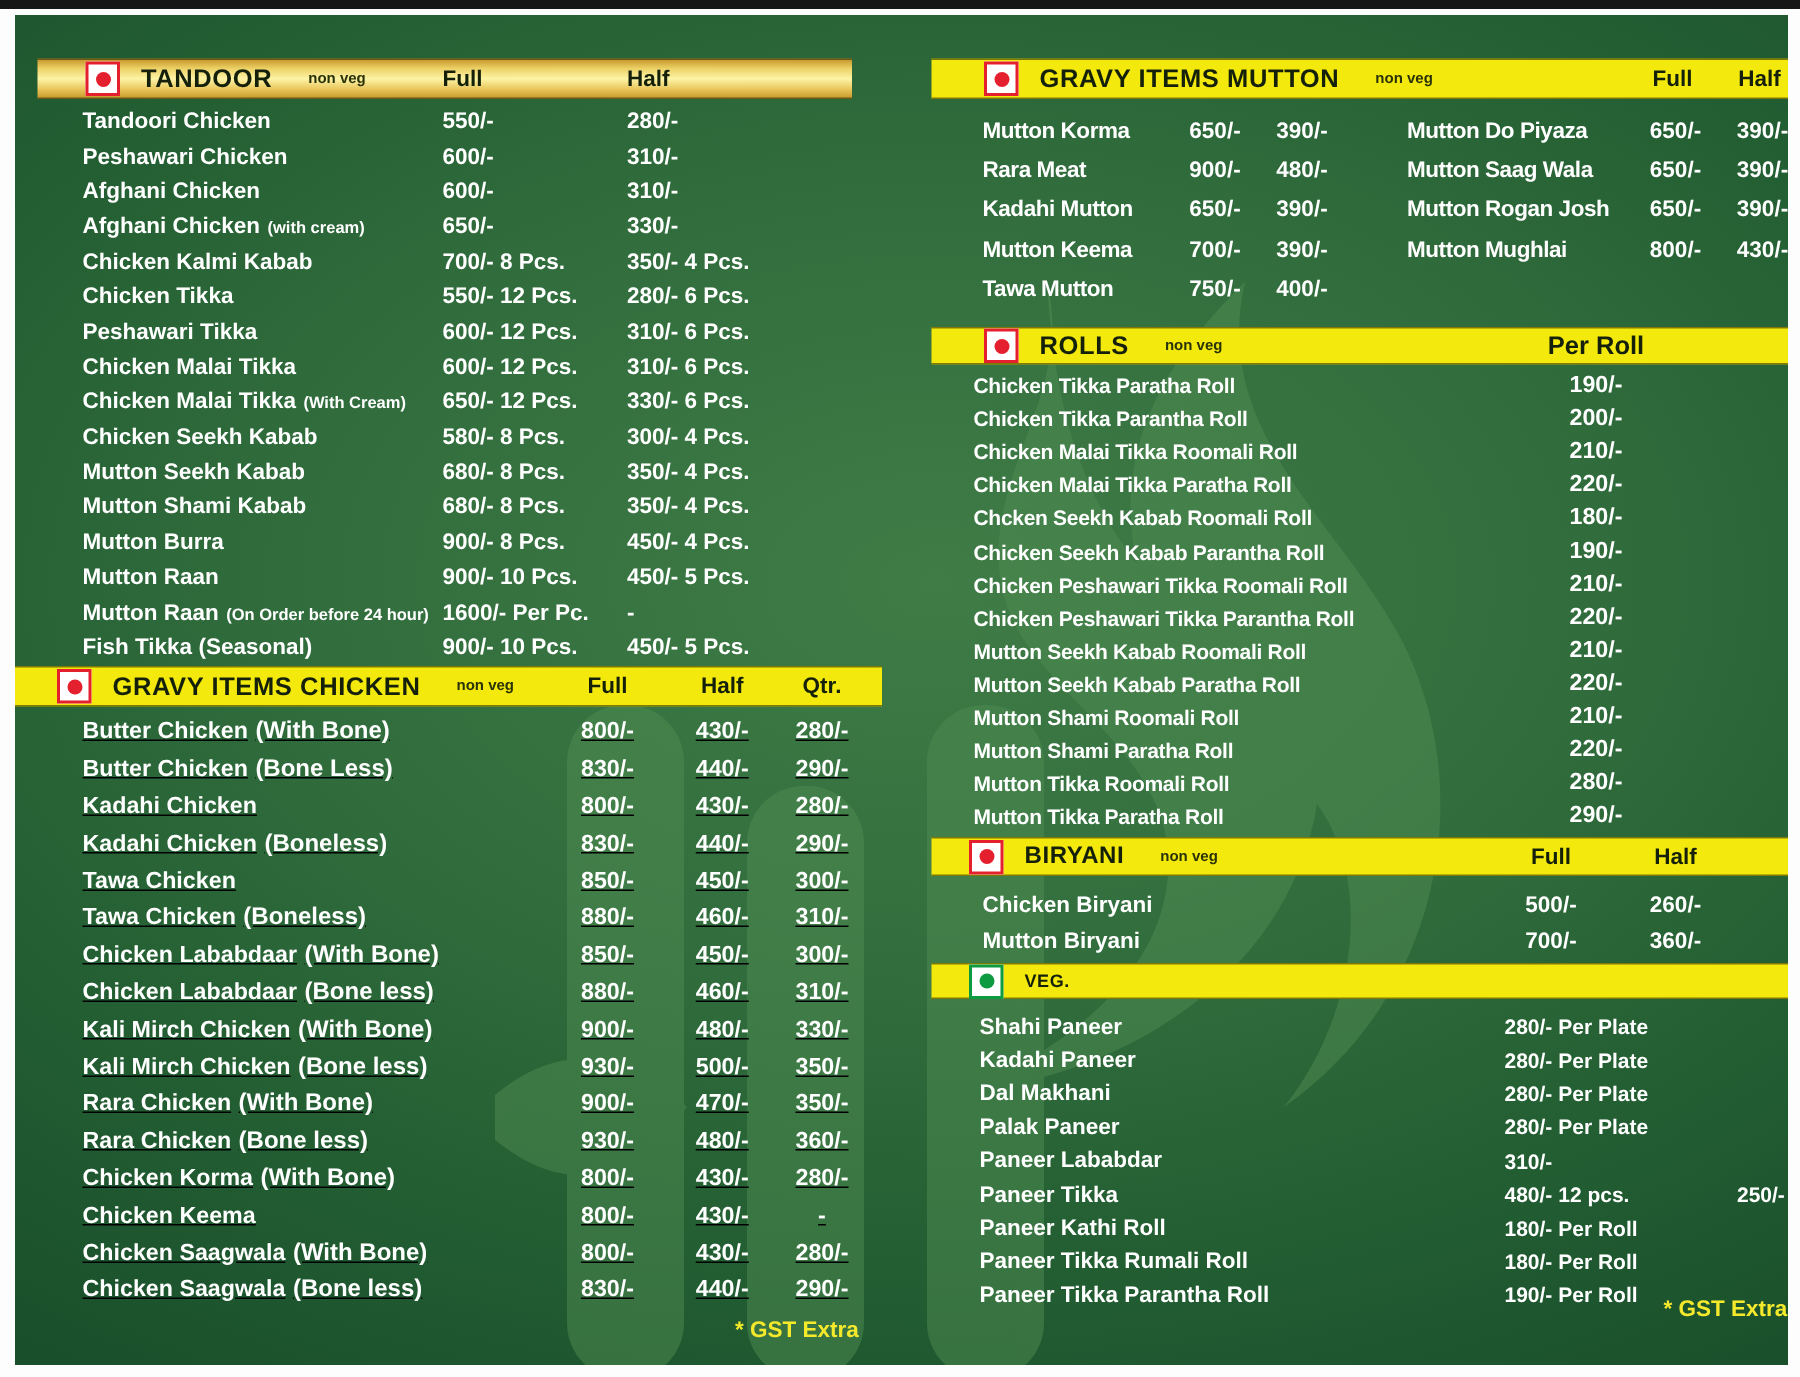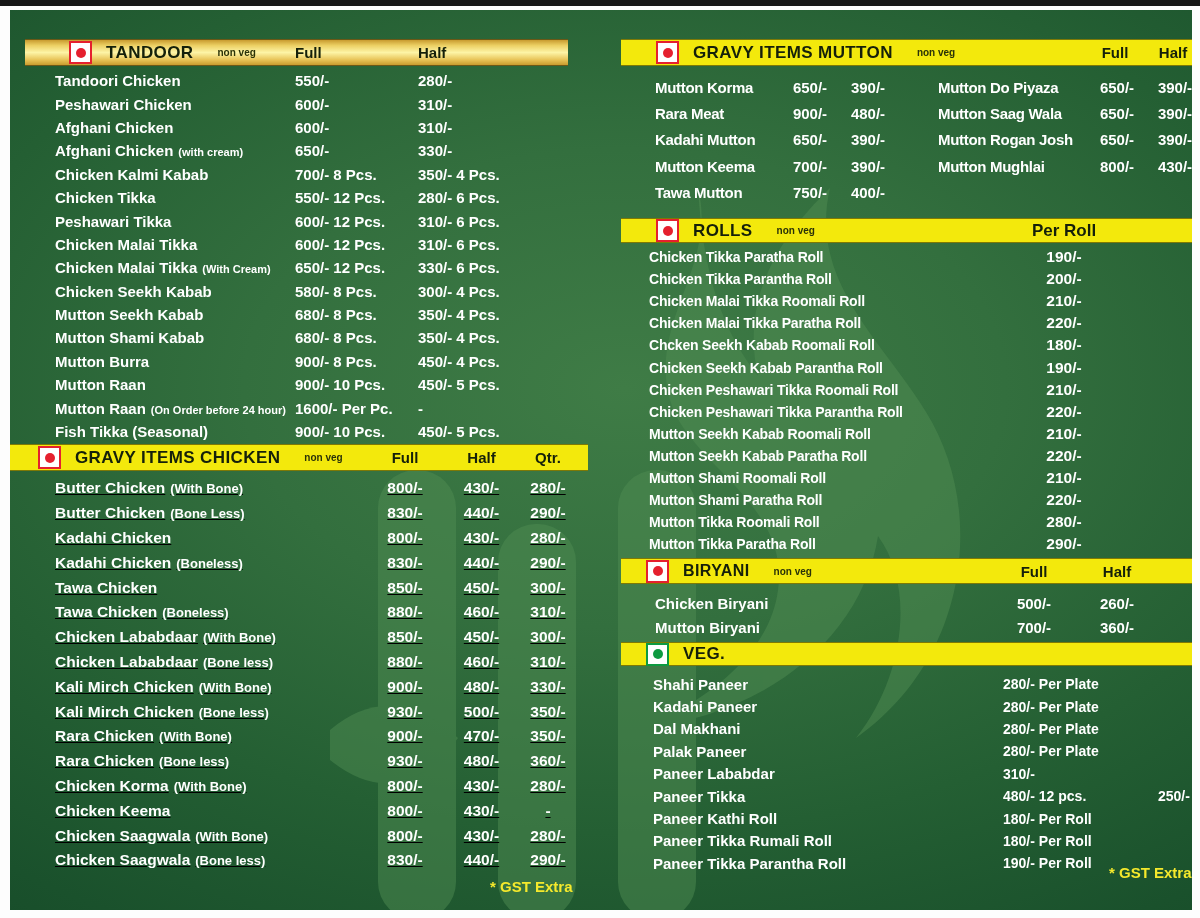--- a/index.html
+++ b/index.html
@@ -38,21 +38,21 @@
 
   
   .t-row{height:23.4px;padding-left:45px;font-size:15px;}
   .t-bar-name{flex:1;display:flex;align-items:center;}
   .cell-tf{width:123px;text-align:left;}
   .cell-th{width:170px;text-align:left;}
   .bar-tandoor .cell-th{width:150px;}
 
   
   .gc-row{height:24.8px;padding-left:45px;padding-right:10px;font-size:15.5px;}
-  .gc-row .note{font-size:13px;}
+  .gc-row .note{font-size:16px;}
   .cell-f{width:80px;text-align:center;}
   .cell-h{width:73px;text-align:center;}
   .cell-q{width:60px;text-align:center;}
 
   
   .gm-row{height:26.3px;font-size:15px;letter-spacing:-0.3px;}
   .gm-left .gm-row{padding-left:34px;padding-right:36px;}
   .gm-right .gm-row{padding-left:5px;padding-right:14px;}
   .cell-m{width:58px;text-align:center;letter-spacing:0;}
 
@@ -86,21 +86,21 @@
         <path d="M398 18 C418 96 348 152 370 230 C388 294 490 332 478 420 C470 484 406 532 342 558 C462 546 562 470 578 366 C616 418 604 508 556 568 C670 488 686 338 626 242 C584 172 508 112 530 18 C472 74 442 134 458 206 C414 150 402 84 398 18 Z"></path>
         <rect x="78" y="300" width="78" height="450" rx="38"></rect>
         <rect x="198" y="354" width="78" height="396" rx="38"></rect>
         <rect x="318" y="300" width="78" height="450" rx="38"></rect>
         <path d="M30 560 q62 -52 128 8 q-58 78 -128 22 z"></path>
       </g>
     </svg>
 
     <div class="col-left">
 
-      <div class="bar gold bar-tandoor" style="left:15px;top:29px;width:543px;height:27px;padding-left:44px;box-sizing:border-box;">
+      <div class="bar gold bar-tandoor" style="left:15px;top:29px;width:543px;height:27px;padding-left:32px;box-sizing:border-box;">
         <span class="mark nv">
             <span class="dot"></span>
           </span>
         <span class="t-bar-name">
           <span class="bar-title">TANDOOR</span>
           <span class="bar-tag">non veg</span>
           <span class="flexgap"></span>
         </span>
         <span class="bar-col cell-tf">Full</span>
         <span class="bar-col cell-th">Half</span>
@@ -663,21 +663,21 @@
             <span class="price cell-bf">700/-</span>
             <span class="cell-bgap"></span>
             <span class="price cell-bh">360/-</span>
           </div>
         </div>
 
       <div class="bar" style="left:0;top:632px;width:597px;height:24px;padding-left:25px;box-sizing:border-box;">
         <span class="mark vg">
             <span class="dot"></span>
           </span>
-        <span class="bar-title" style="font-size:17px;">VEG.</span>
+        <span class="bar-title" style="font-size:12px;">VEG.</span>
         <span class="flexgap"></span>
       </div>
 
       <div class="rows" style="left:0;top:663px;width:597px;box-sizing:border-box;">
 
           <div class="row veg-row">
             <span class="nm">
               <span>Shahi Paneer</span>
             </span>
             <span class="price cell-v1">280/- Per Plate</span>

